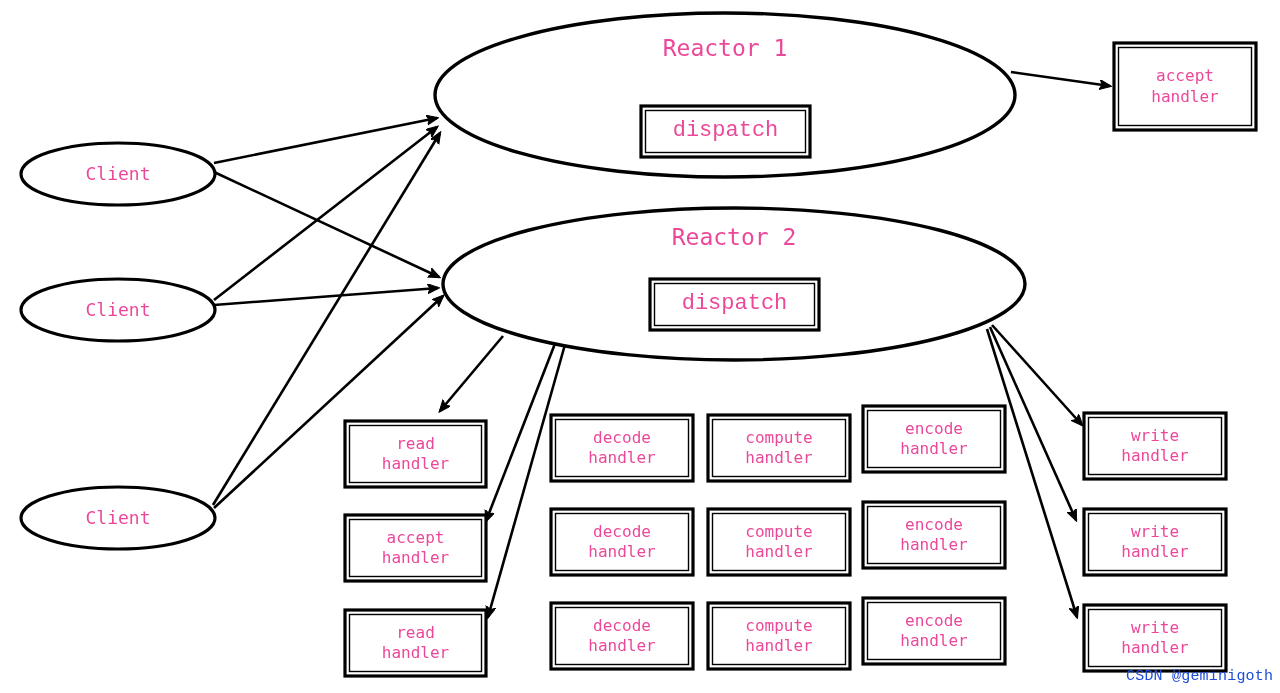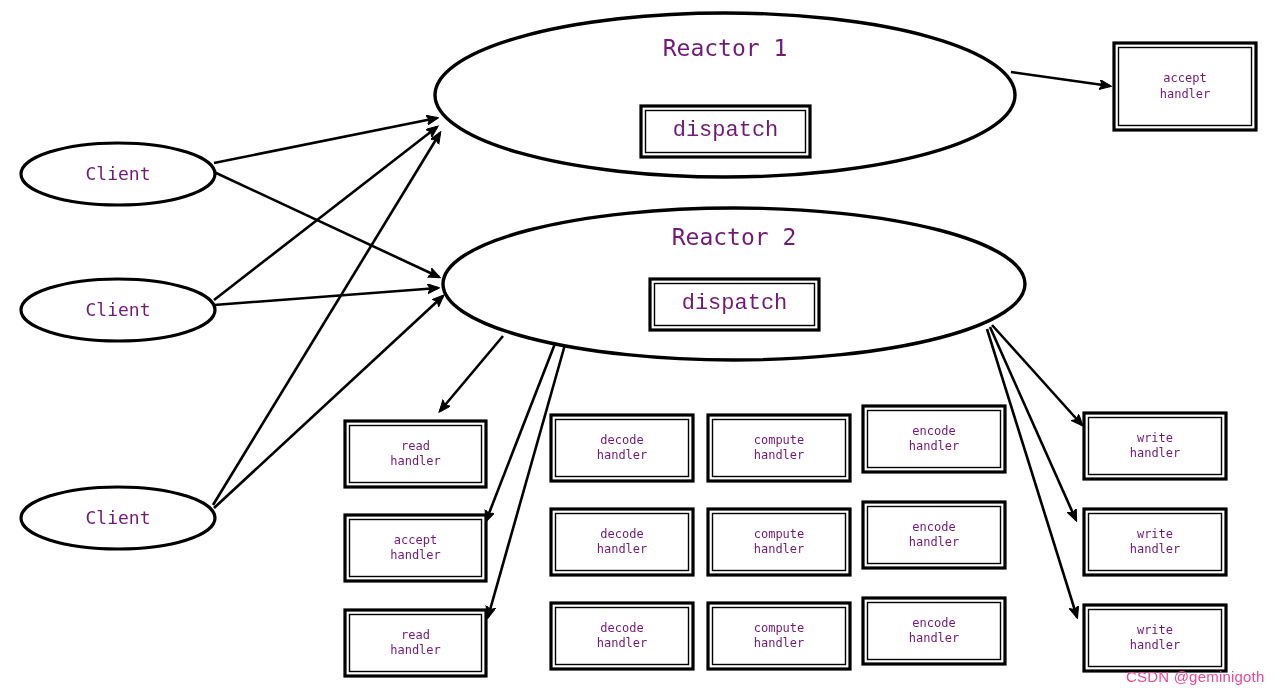--- a/index.html
+++ b/index.html
@@ -21,43 +21,43 @@
     top: 0;
     width: 1280px;
     height: 693px;
   }
   .node-text {
     position: absolute;
     display: flex;
     align-items: center;
     justify-content: center;
     text-align: center;
-    color: #701a75;
+    color: #ec4899;
     white-space: pre-line;
     line-height: 1.28;
     pointer-events: none;
   }
   .ellipse-label {
     font-size: 23px;
   }
   .client-label {
     font-size: 18px;
   }
   .dispatch-label {
     font-size: 22px;
     font-family: Liberation Mono, monospace;
   }
   .handler-label {
-    font-size: 12px;
+    font-size: 16px;
     text-align: center;
   }
   .watermark {
     position: absolute;
-    color: #ec4899;
-    font-family: Liberation Sans, sans-serif;
+    color: #1d4ed8;
+    font-family: Liberation Mono, monospace;
     font-size: 15px;
     letter-spacing: 0.2px;
     pointer-events: none;
   }
   .edge {
     fill: none;
     stroke: #000000;
     stroke-width: 2.6;
   }
   .arrowhead {

